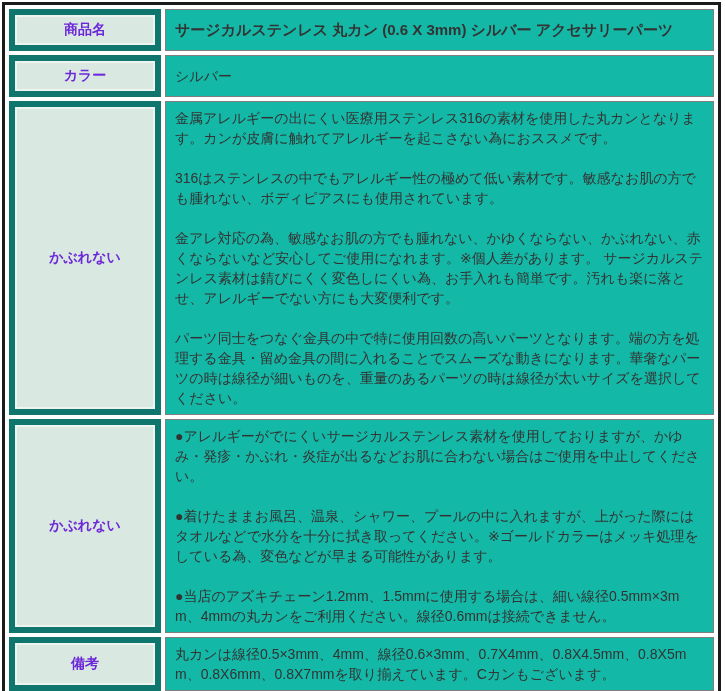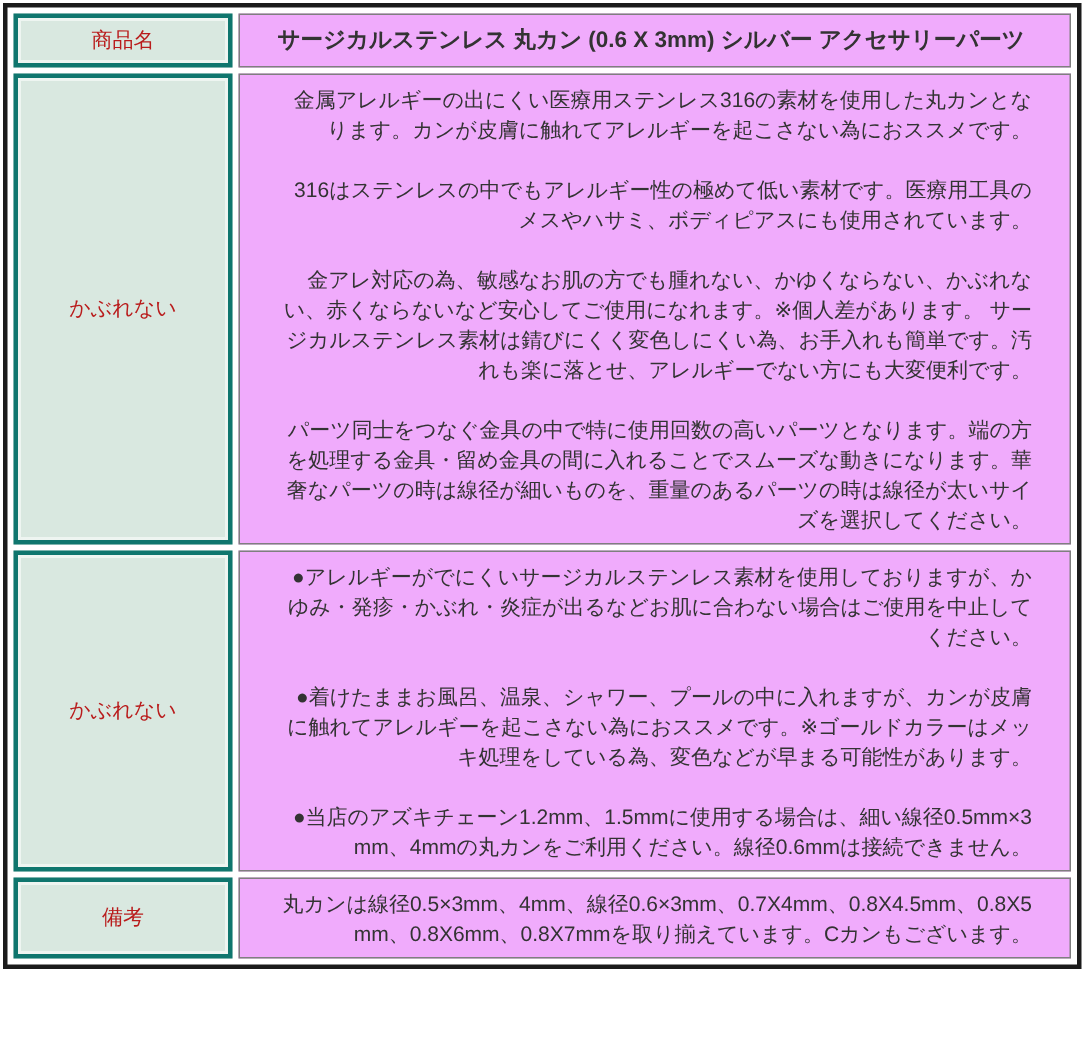--- a/index.html
+++ b/index.html
@@ -17,74 +17,77 @@
     border-spacing: 4px;
     border: 3px solid #1b1b1b;
     background: #ffffff;
     width: 719px;
     margin: 2px auto 0 2px;
     table-layout: fixed;
   }
   .label-cell {
     width: 132px;
     background: #d9e8e0;
-    border: 3px solid #0f766e;
+    border: 6px solid #0f766e;
     box-shadow: inset 0 0 0 2px rgba(255,255,255,0.55);
     font-size: 14px;
-    font-weight: normal;
+    font-weight: bold;
     text-align: center;
     vertical-align: middle;
     padding: 6px 4px;
-    color: #b91c1c;
+    color: #6d28d9;
   }
   .value-cell {
     border: 1px solid #7f7f7f;
-    background: #f0abfc;
+    background: #14b8a6;
     font-size: 14px;
     line-height: 20px;
     vertical-align: middle;
-    padding: 6px 25px;
+    padding: 6px 9px;
     word-break: break-all;
     overflow-wrap: break-word;
   }
   .value-cell.bold {
     font-weight: bold;
     font-size: 15px;
   }
   .value-cell p {
     margin: 0 0 20px 0;
-    text-align: right;
   }
   .value-cell p:last-child {
     margin-bottom: 0;
   }
 </style>
 </head>
 <body>
 
 <table class="spec-table">
   <tbody>
     <tr>
       <th class="label-cell">商品名</th>
       <td class="value-cell bold">サージカルステンレス 丸カン (0.6 X 3mm) シルバー アクセサリーパーツ</td>
     </tr>
     <tr>
+      <th class="label-cell">カラー</th>
+      <td class="value-cell">シルバー</td>
+    </tr>
+    <tr>
       <th class="label-cell">かぶれない</th>
       <td class="value-cell">
         <p>金属アレルギーの出にくい医療用ステンレス316の素材を使用した丸カンとなります。カンが皮膚に触れてアレルギーを起こさない為におススメです。</p>
-        <p>316はステンレスの中でもアレルギー性の極めて低い素材です。医療用工具のメスやハサミ、ボディピアスにも使用されています。</p>
+        <p>316はステンレスの中でもアレルギー性の極めて低い素材です。敏感なお肌の方でも腫れない、ボディピアスにも使用されています。</p>
         <p>金アレ対応の為、敏感なお肌の方でも腫れない、かゆくならない、かぶれない、赤くならないなど安心してご使用になれます。※個人差があります。 サージカルステンレス素材は錆びにくく変色しにくい為、お手入れも簡単です。汚れも楽に落とせ、アレルギーでない方にも大変便利です。</p>
         <p>パーツ同士をつなぐ金具の中で特に使用回数の高いパーツとなります。端の方を処理する金具・留め金具の間に入れることでスムーズな動きになります。華奢なパーツの時は線径が細いものを、重量のあるパーツの時は線径が太いサイズを選択してください。</p>
       </td>
     </tr>
     <tr>
       <th class="label-cell">かぶれない</th>
       <td class="value-cell">
         <p>●アレルギーがでにくいサージカルステンレス素材を使用しておりますが、かゆみ・発疹・かぶれ・炎症が出るなどお肌に合わない場合はご使用を中止してください。</p>
-        <p>●着けたままお風呂、温泉、シャワー、プールの中に入れますが、カンが皮膚に触れてアレルギーを起こさない為におススメです。※ゴールドカラーはメッキ処理をしている為、変色などが早まる可能性があります。</p>
+        <p>●着けたままお風呂、温泉、シャワー、プールの中に入れますが、上がった際にはタオルなどで水分を十分に拭き取ってください。※ゴールドカラーはメッキ処理をしている為、変色などが早まる可能性があります。</p>
         <p>●当店のアズキチェーン1.2mm、1.5mmに使用する場合は、細い線径0.5mm×3mm、4mmの丸カンをご利用ください。線径0.6mmは接続できません。</p>
       </td>
     </tr>
     <tr>
       <th class="label-cell">備考</th>
       <td class="value-cell">
         <p>丸カンは線径0.5×3mm、4mm、線径0.6×3mm、0.7X4mm、0.8X4.5mm、0.8X5mm、0.8X6mm、0.8X7mmを取り揃えています。Cカンもございます。</p>
       </td>
     </tr>
   </tbody>

